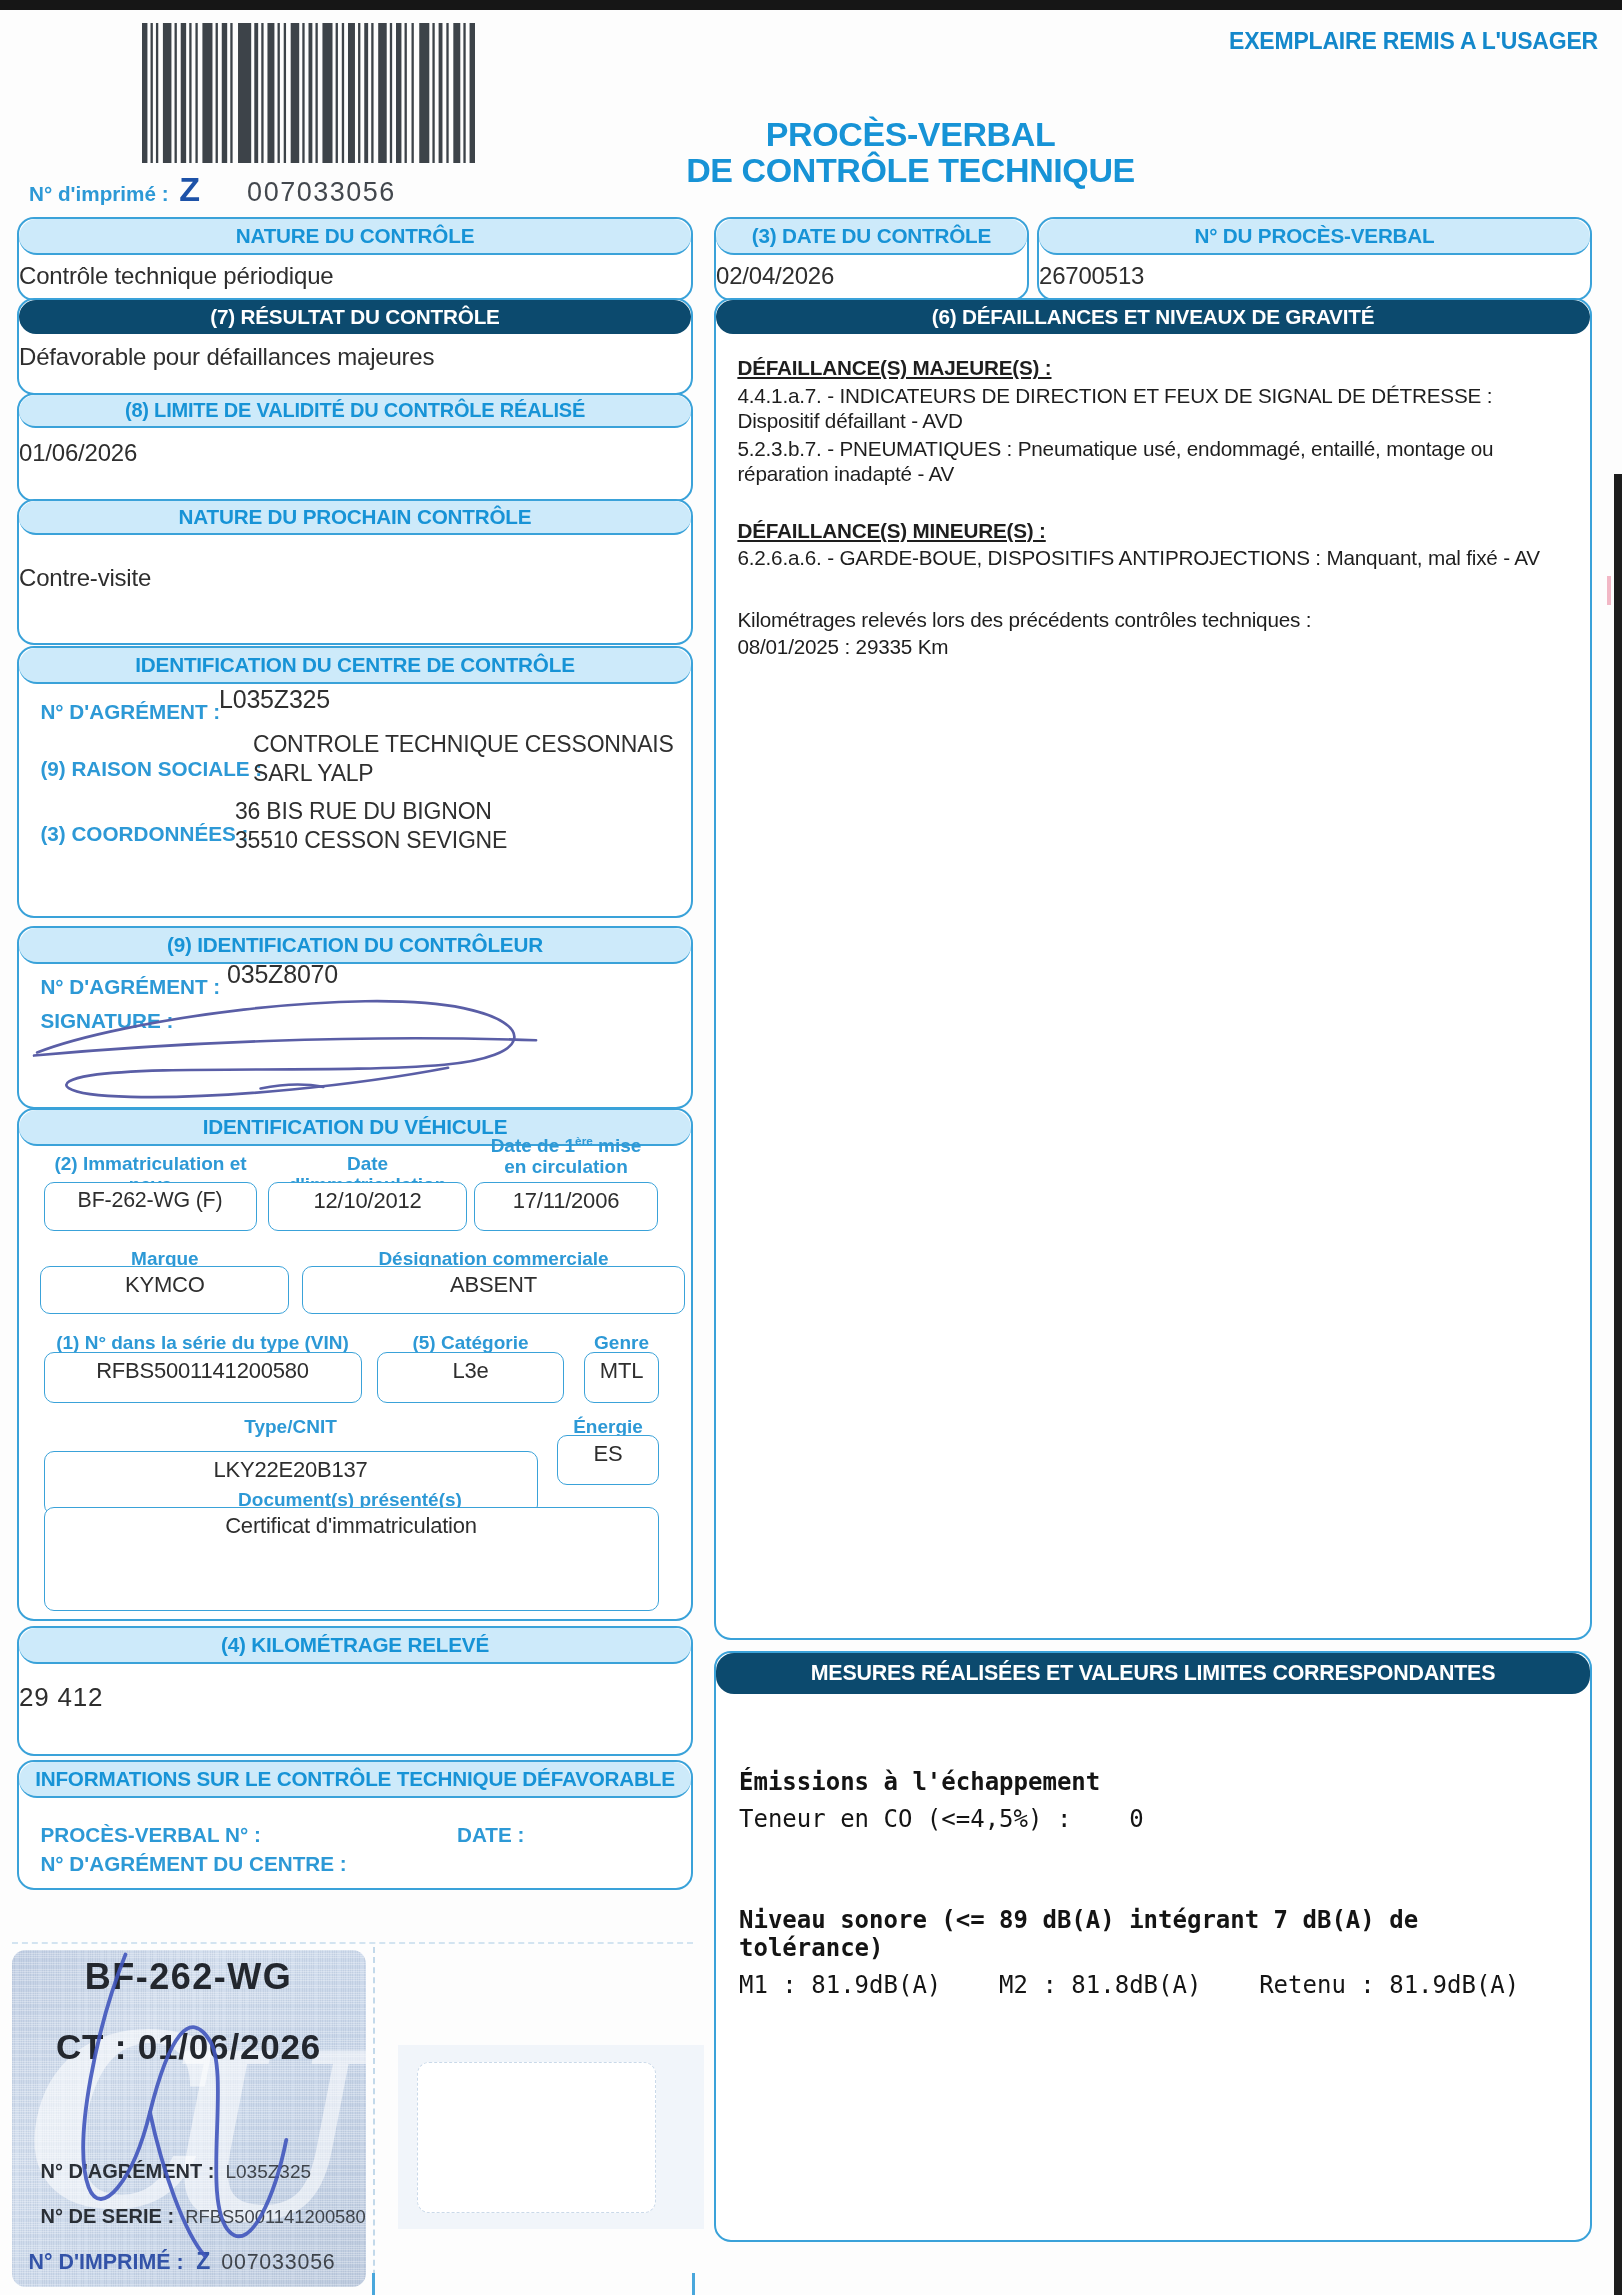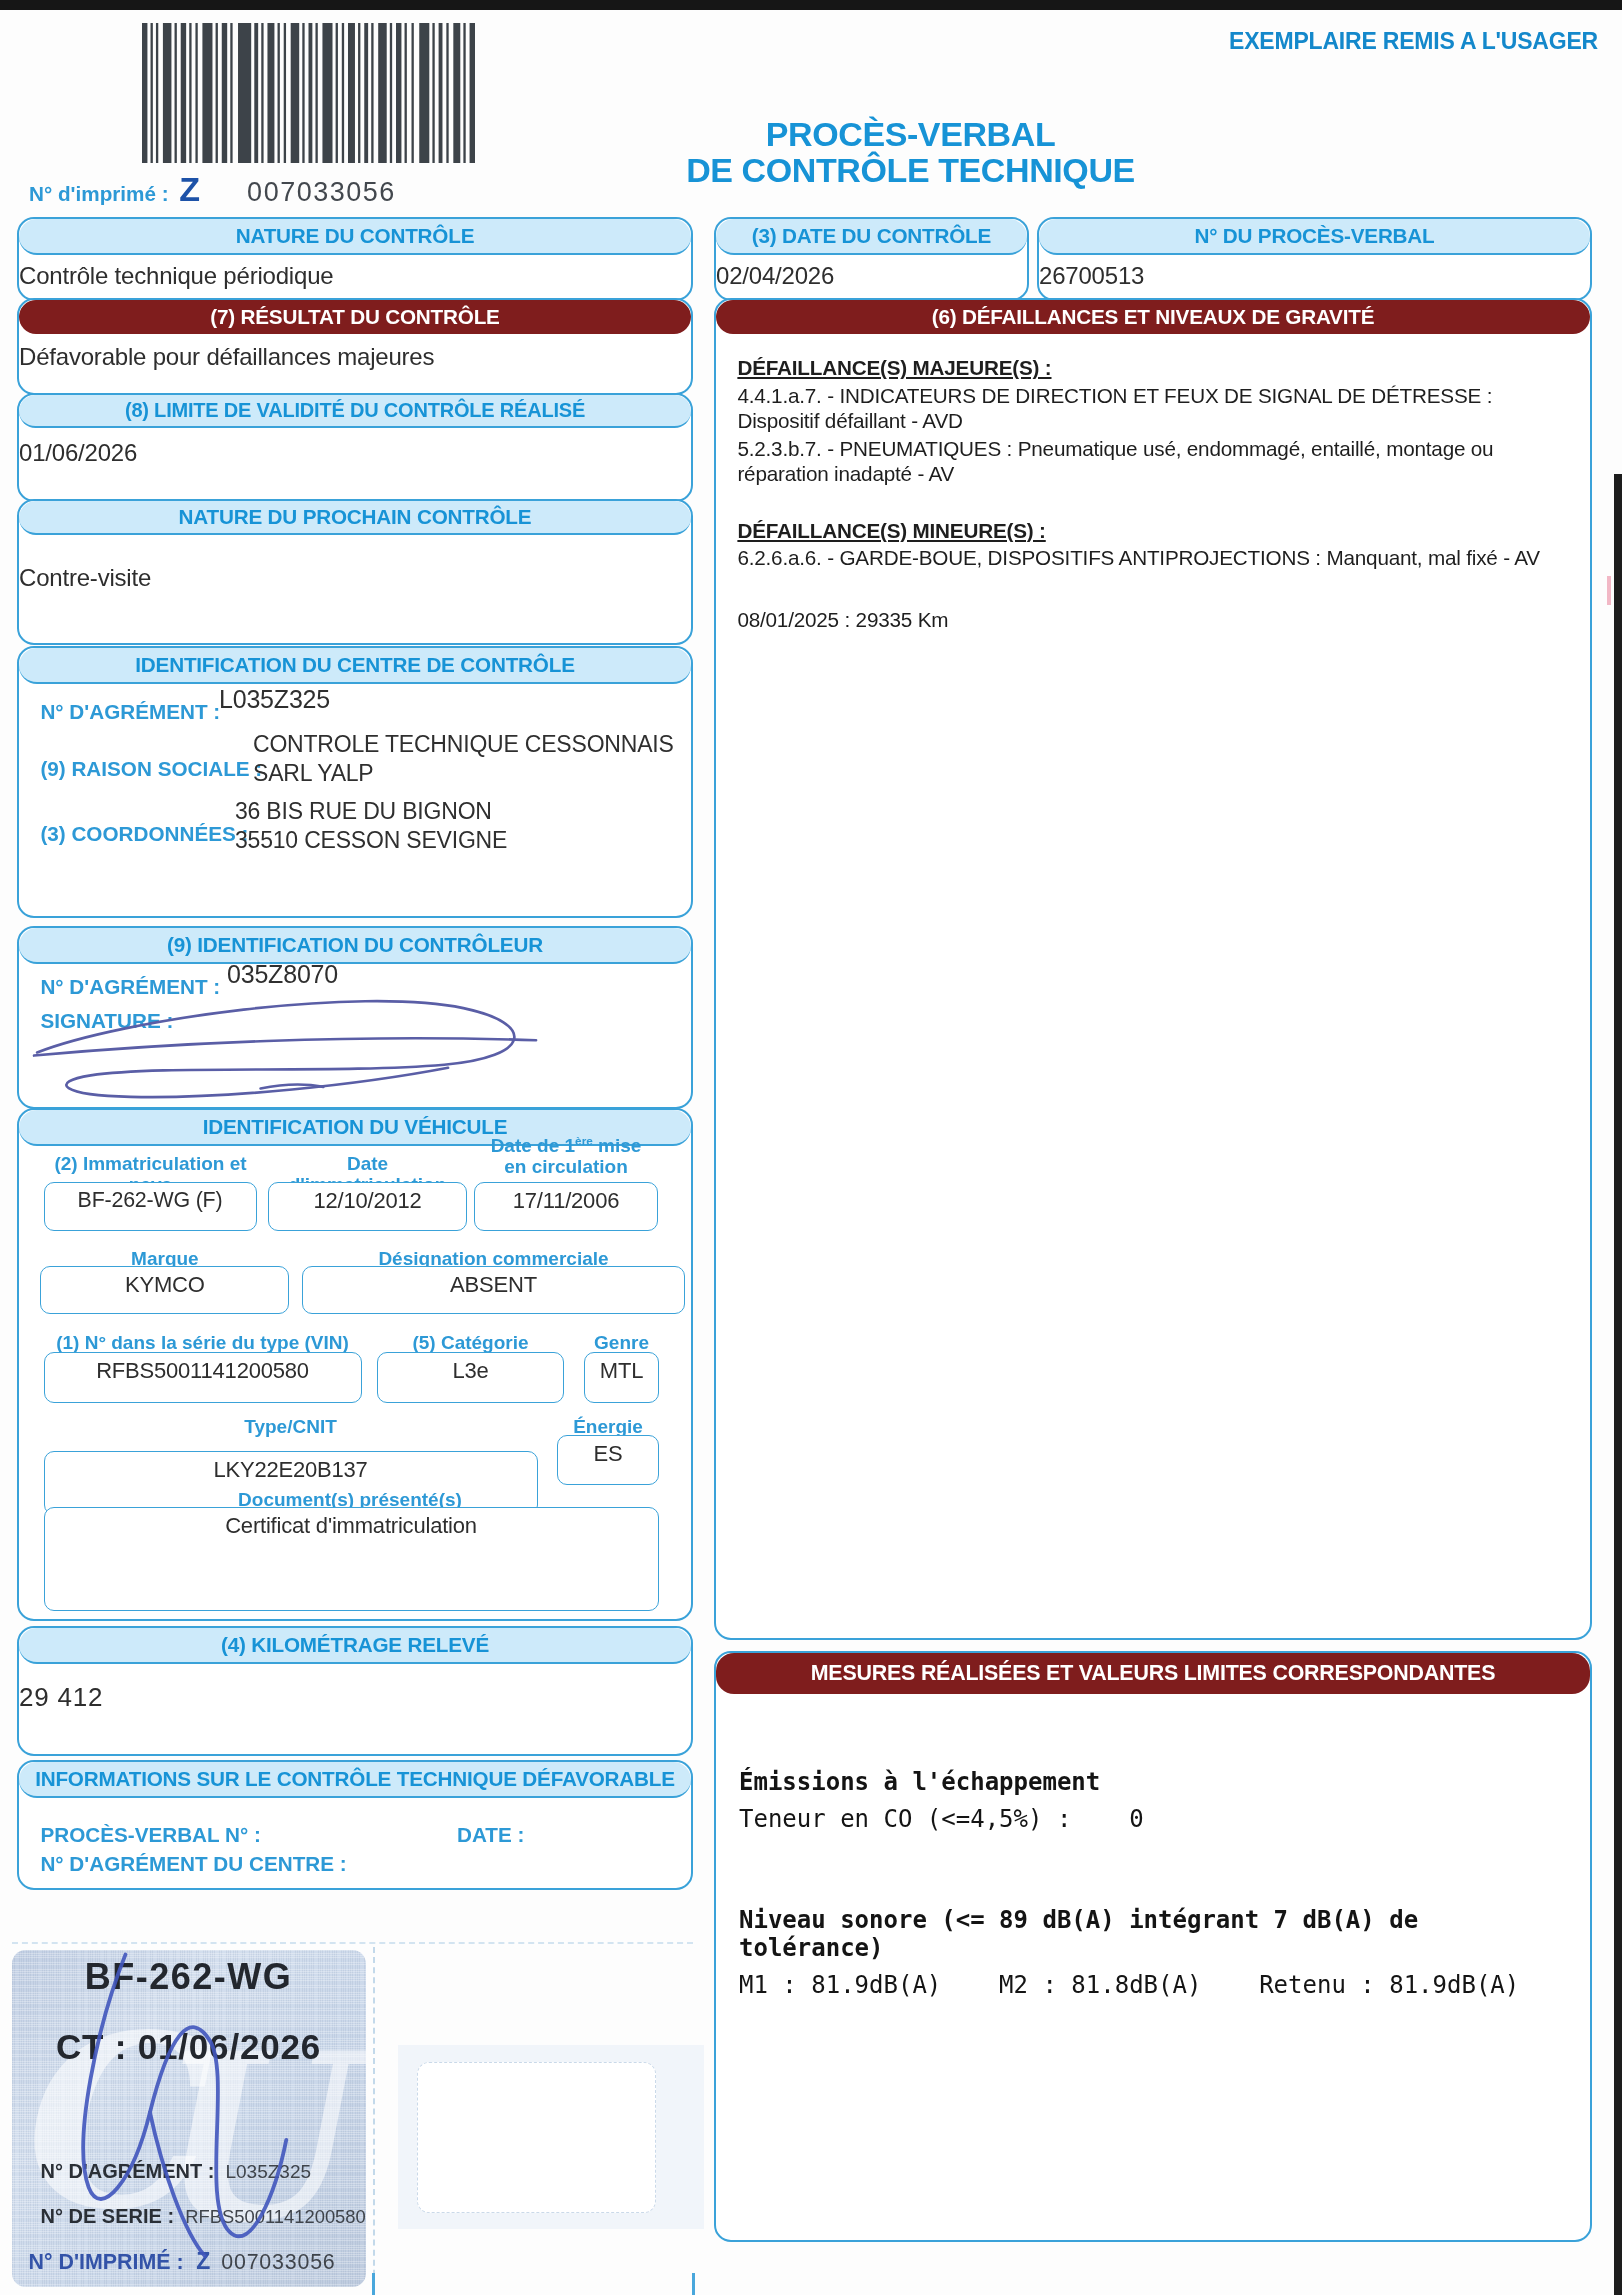--- a/index.html
+++ b/index.html
@@ -7,21 +7,21 @@
   .page{position:relative;width:1622px;height:2295px;background:#fdfdfd;overflow:hidden;
         font-family:"Liberation Sans",sans-serif;color:#2e2e2e;}
   
   .scan-top{position:absolute;left:0;top:0;width:1622px;height:10px;background:#161616;}
   .scan-right{position:absolute;left:1614px;top:474px;width:7.7px;height:1821px;background:#1d1d1d;}
   .scan-pink{position:absolute;left:1607px;top:576px;width:3.8px;height:29px;background:#f2b8c6;}
   
   .box{position:absolute;border:2.3px solid #3aa2d9;border-radius:17px;background:#fff;overflow:hidden;}
   .band{display:flex;align-items:center;justify-content:center;font-weight:bold;letter-spacing:-0.2px;border-radius:18px;}
   .band.light{height:34px;background:#cdeafa;color:#1793d6;font-size:20.7px;border-bottom:2.3px solid #3aa2d9;}
-  .band.dark{height:34px;background:#7f1d1d;color:#ffffff;font-size:20.7px;}
+  .band.dark{height:34px;background:#0c4a6e;color:#ffffff;font-size:20.7px;}
   .center-val{position:absolute;left:0;right:0;text-align:left;font-size:24px;color:#2e2e2e;letter-spacing:-0.2px;}
   .blab{position:absolute;color:#2d99d6;font-size:20.7px;font-weight:600;white-space:nowrap;}
   .bval{position:absolute;font-size:23px;color:#2f2f2f;white-space:nowrap;letter-spacing:-0.2px;}
   
   .imprime-line{position:absolute;left:29px;top:170px;display:flex;align-items:baseline;}
   .imprime-label{color:#2d99d6;font-size:20.7px;font-weight:600;}
   .imprime-letter{color:#1d52a8;font-size:34px;font-weight:bold;margin-left:10.7px;}
   .imprime-number{color:#43484e;font-size:27px;letter-spacing:1.5px;margin-left:47px;}
   .doc-title{position:absolute;left:681px;top:116px;width:459px;text-align:center;
              color:#1793d6;font-size:34px;font-weight:bold;line-height:1.07;letter-spacing:-0.4px;}
@@ -163,20 +163,21 @@
   <section class="box" style="left:714px;top:298px;width:874px;height:1338px;">
     <div class="band dark">(6) DÉFAILLANCES ET NIVEAUX DE GRAVITÉ</div>
     <div class="def-content">
       <div class="def-title">DÉFAILLANCE(S) MAJEURE(S) :</div>
       <div class="def-item">4.4.1.a.7. - INDICATEURS DE DIRECTION ET FEUX DE SIGNAL DE DÉTRESSE : Dispositif défaillant - AVD</div>
       <div class="def-item">5.2.3.b.7. - PNEUMATIQUES : Pneumatique usé, endommagé, entaillé, montage ou réparation inadapté - AV</div>
       <div class="def-gap38"></div>
       <div class="def-title">DÉFAILLANCE(S) MINEURE(S) :</div>
       <div class="def-item">6.2.6.a.6. - GARDE-BOUE, DISPOSITIFS ANTIPROJECTIONS : Manquant, mal fixé - AV</div>
       <div class="def-gap45"></div>
+      <div class="def-item">Kilométrages relevés lors des précédents contrôles techniques :</div>
       <div class="def-item">08/01/2025 : 29335 Km</div>
     </div>
   </section>
 
   <section class="box" style="left:17px;top:393px;width:672px;height:105px;">
     <div class="band light" style="height:31px;font-size:20px;">(8) LIMITE DE VALIDITÉ DU CONTRÔLE RÉALISÉ</div>
     <div class="center-val" style="top:44px;">01/06/2026</div>
   </section>
 
   <section class="box" style="left:17px;top:499px;width:672px;height:142px;">

